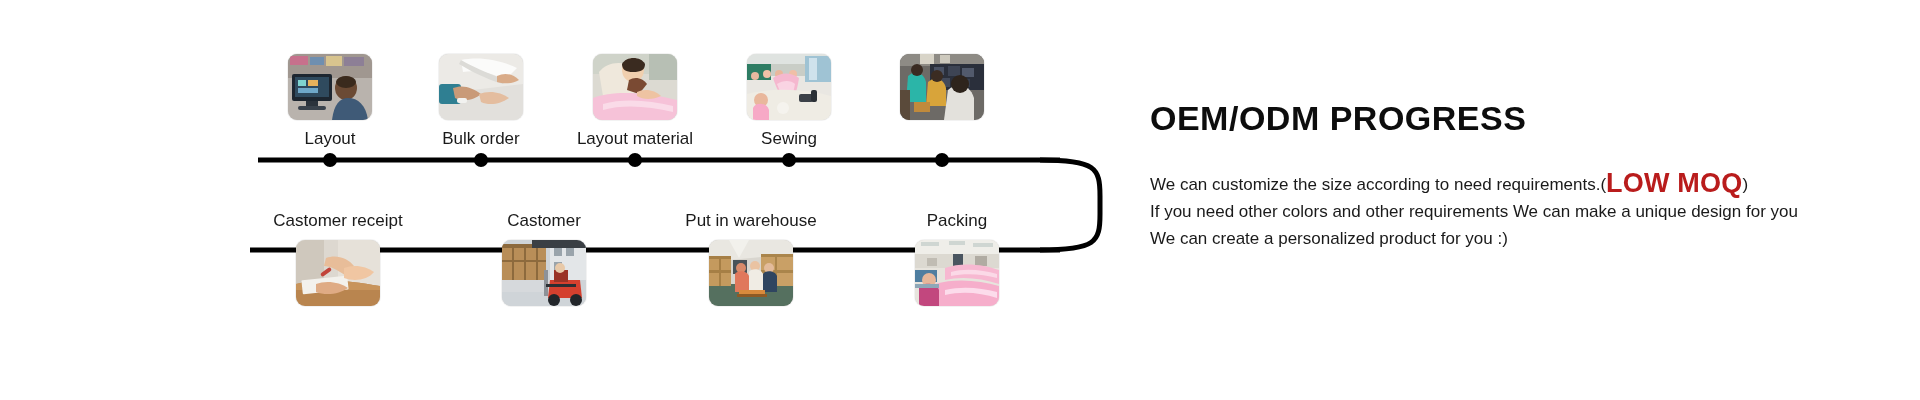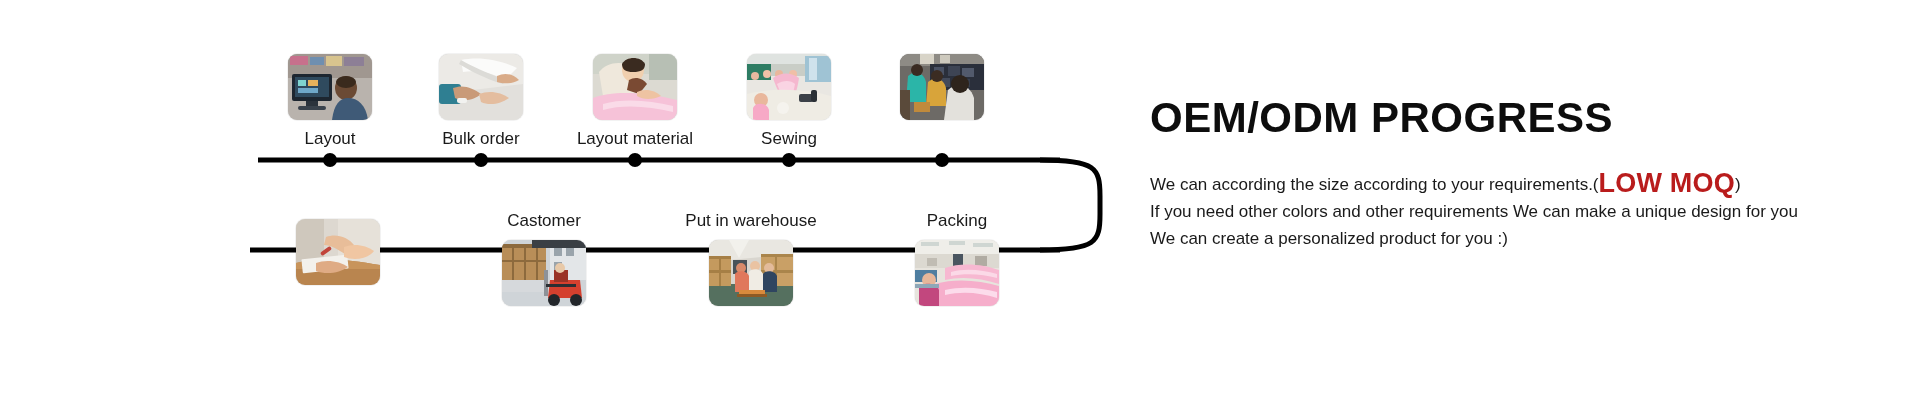--- a/index.html
+++ b/index.html
@@ -79,21 +79,21 @@
   
   .info {
     position: absolute;
     left: 1150px;
     top: 92px;
     width: 740px;
   }
   .info-title {
     font-family: "Liberation Sans", sans-serif;
     font-weight: bold;
-    font-size: 42px;
+    font-size: 34px;
     line-height: 52px;
     letter-spacing: 0.5px;
     color: #0d0d0d;
     margin: 0 0 26px 0;
     white-space: nowrap;
   }
   .info-lines {
     font-size: 17px;
     line-height: 27px;
     color: #1a1a1a;
@@ -240,20 +240,21 @@
           <circle cx="37" cy="22" r="6" fill="#3b2c22"></circle>
           <path d="M48 36 C56 28 70 30 74 44 L74 66 L44 66 Z" fill="#e3e1dc"></path>
           <circle cx="60" cy="30" r="9" fill="#2e241c"></circle>
           <rect x="14" y="48" width="16" height="10" fill="#c08a3c"></rect>
           <rect x="0" y="36" width="10" height="30" fill="#5a4a3a"></rect>
         </svg>
       </div>
     </div>
 
     <div class="node row-bottom" style="left:338px; top:211px;">
+      <div class="caption">Castomer receipt</div>
       <div class="thumb">
         <svg viewBox="0 0 84 66" preserveAspectRatio="none">
           <rect width="84" height="66" fill="#e6e1d9"></rect>
           <rect x="0" y="0" width="28" height="50" fill="#cfc8bd"></rect>
           <rect x="28" y="0" width="14" height="44" fill="#ddd8d0"></rect>
           <path d="M0 44 C20 38 52 40 84 46 L84 66 L0 66 Z" fill="#b9854f"></path>
           <path d="M0 44 C20 38 52 40 84 46 L84 50 L0 50 Z" fill="#c8945b"></path>
           <rect x="6" y="38" width="46" height="14" rx="1" fill="#f3f1ec" transform="rotate(-6 28 45)"></rect>
           <path d="M30 18 C40 14 52 18 58 26 L50 36 C42 30 34 26 28 26 Z" fill="#e8bd99"></path>
           <path d="M48 28 C58 24 70 26 78 32 C72 40 58 42 48 38 Z" fill="#f0c6a2"></path>
@@ -344,20 +345,20 @@
         </svg>
       </div>
     </div>
 
   </div>
 
   <div class="info">
     <h1 class="info-title">OEM/ODM PROGRESS</h1>
     <div class="info-lines">
       <div class="info-line">
-        <span>We can according the size according to your requirements.(</span><span class="highlight">LOW MOQ</span><span class="paren">)</span>
+        <span>We can customize the size according to need requirements.(</span><span class="highlight">LOW MOQ</span><span class="paren">)</span>
       </div>
       <div class="info-line">If you need other colors and other requirements We can make a unique design for you</div>
       <div class="info-line">We can create a personalized product for you :)</div>
     </div>
   </div>
 
 </div>
 
 </body></html>

